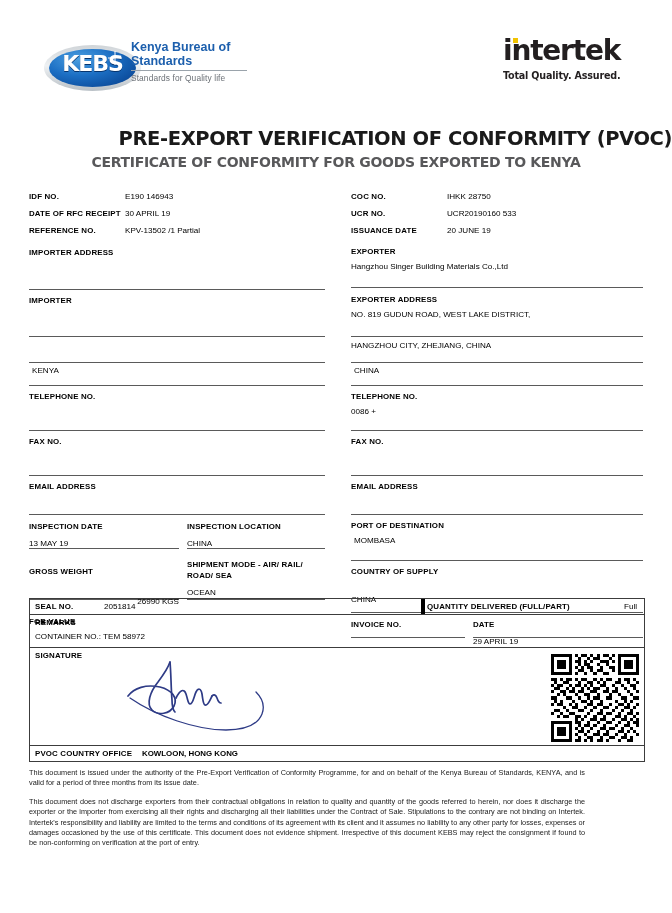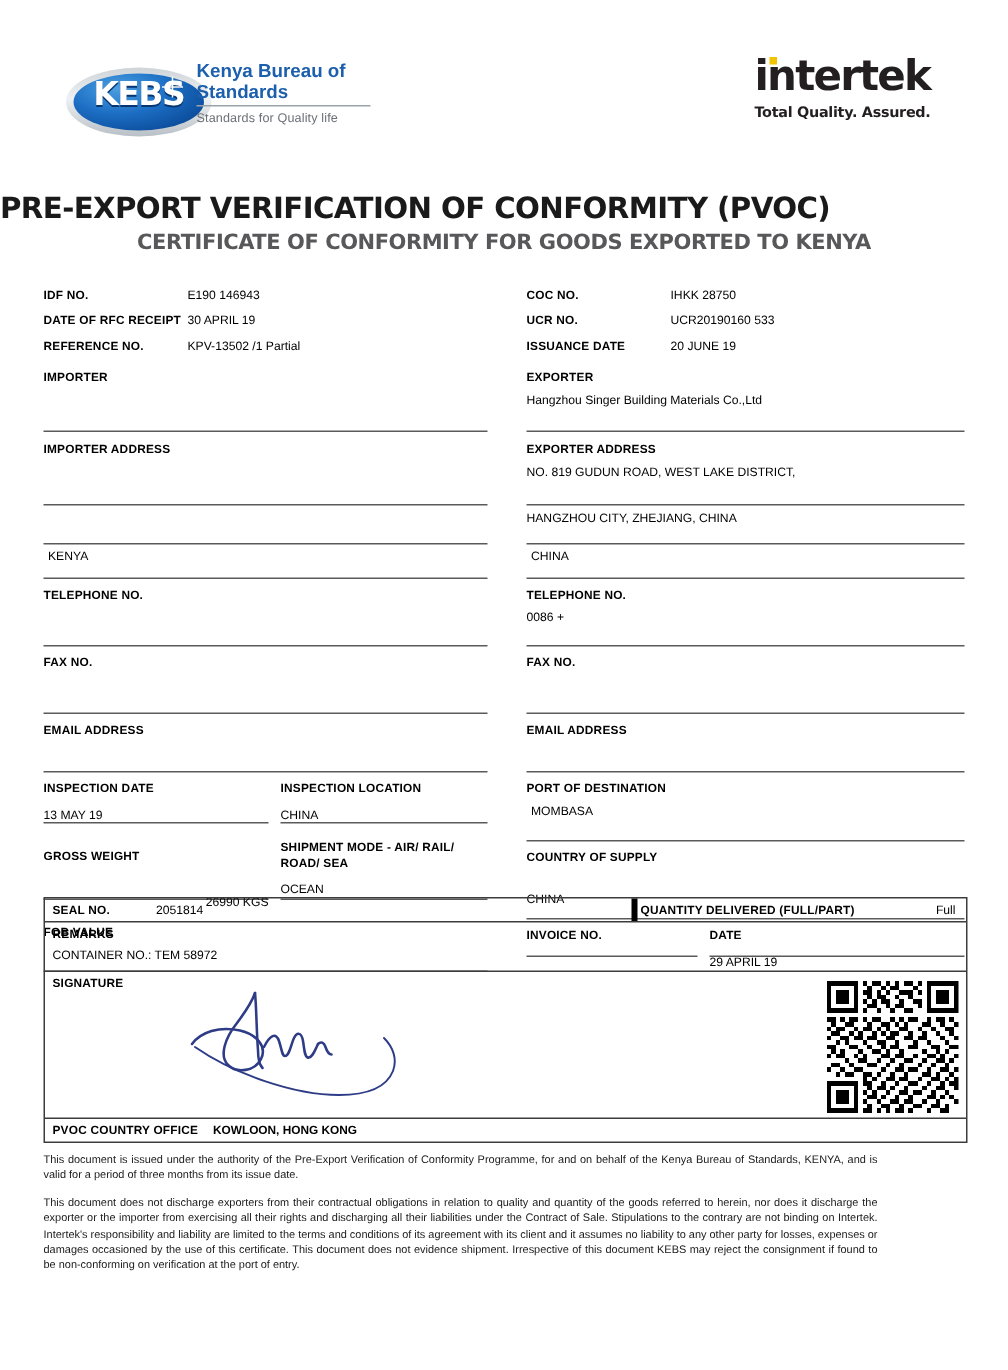--- a/index.html
+++ b/index.html
@@ -119,21 +119,21 @@
     font-size: 9.6px;
     letter-spacing: -0.2px;
     color: #231f20;
   }
 
   
   .doc-title {
     position: absolute;
     left: 0; top: 127px;
     width: 672px;
-    text-align: left;
+    text-align: right;
     font-family: "DejaVu Sans", sans-serif;
     font-weight: bold;
     font-size: 19.5px;
     letter-spacing: -0.4px;
     color: #1a1a1a;
   }
   .doc-subtitle {
     position: absolute;
     left: 0; top: 154px;
     width: 672px;
@@ -291,27 +291,27 @@
         </div>
         <div class="row3">
           <span class="lbl">DATE OF RFC RECEIPT</span>
           <span class="val">30 APRIL 19</span>
         </div>
         <div class="row3">
           <span class="lbl">REFERENCE NO.</span>
           <span class="val">KPV-13502  /1 Partial</span>
         </div>
 
+        <div class="blk uline" style="height:41px;padding-top:7px;">
+          <span class="lbl">IMPORTER ADDRESS</span>
+          <span class="val"></span>
+        </div>
+
         <div class="blk uline" style="height:40px;padding-top:6px;">
           <span class="lbl">IMPORTER</span>
-          <span class="val"></span>
-        </div>
-
-        <div class="blk uline" style="height:41px;padding-top:7px;">
-          <span class="lbl">IMPORTER ADDRESS</span>
           <span class="val"></span>
         </div>
 
         <div class="blk uline" style="height:21px;padding-top:4px;">
           <span class="val"></span>
         </div>
 
         <div class="blk uline" style="height:19px;padding-top:3px;">
           <span class="val" style="margin-top:0;padding-left:3px;">KENYA</span>
         </div>

